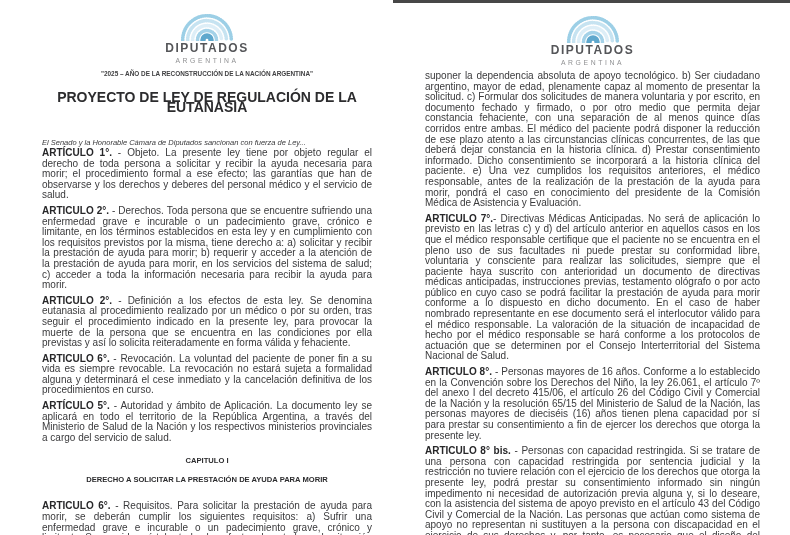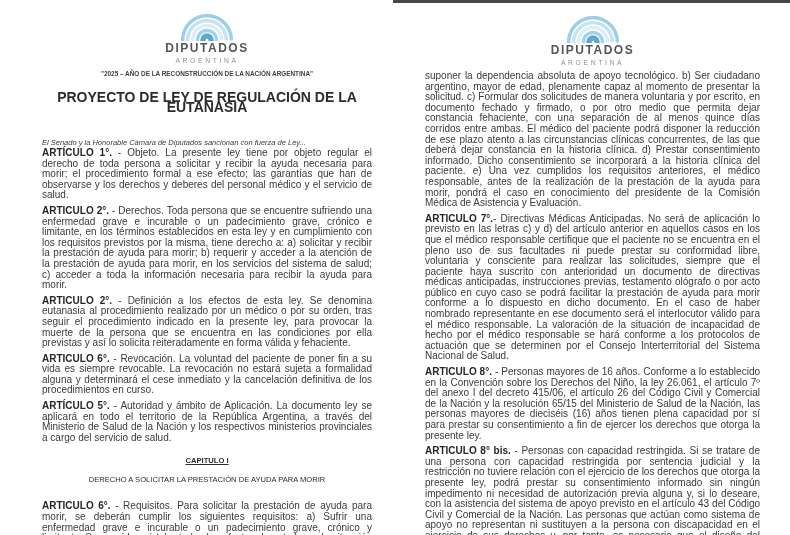--- a/index.html
+++ b/index.html
@@ -46,24 +46,24 @@
     margin-top:26px; line-height:10px;
   }
   .articles { }
   .art {
     font-size:10px; line-height:10.6px; text-align:justify;
     color:#3a3a3c; margin-bottom:5px;
   }
   .art strong { color:#272729; }
   .chapter-label {
     text-align:center; font-weight:bold; font-size:7.6px;
-    color:#2c2c2e; margin-top:13px; line-height:10px;text-decoration:underline;
+    color:#2c2c2e; margin-top:13px; line-height:10px;
   }
   .chapter-heading {
-    text-align:center; font-weight:normal; font-size:7.6px;
+    text-align:center; font-weight:bold; font-size:7.6px;
     color:#2c2c2e; margin-top:9px; margin-bottom:16px; line-height:10px;
   }
   .right-text { margin-top:4px; }
 </style>
 </head>
 <body>
 
 <div class="top-edge"></div>
 
 <div class="page page-left">

